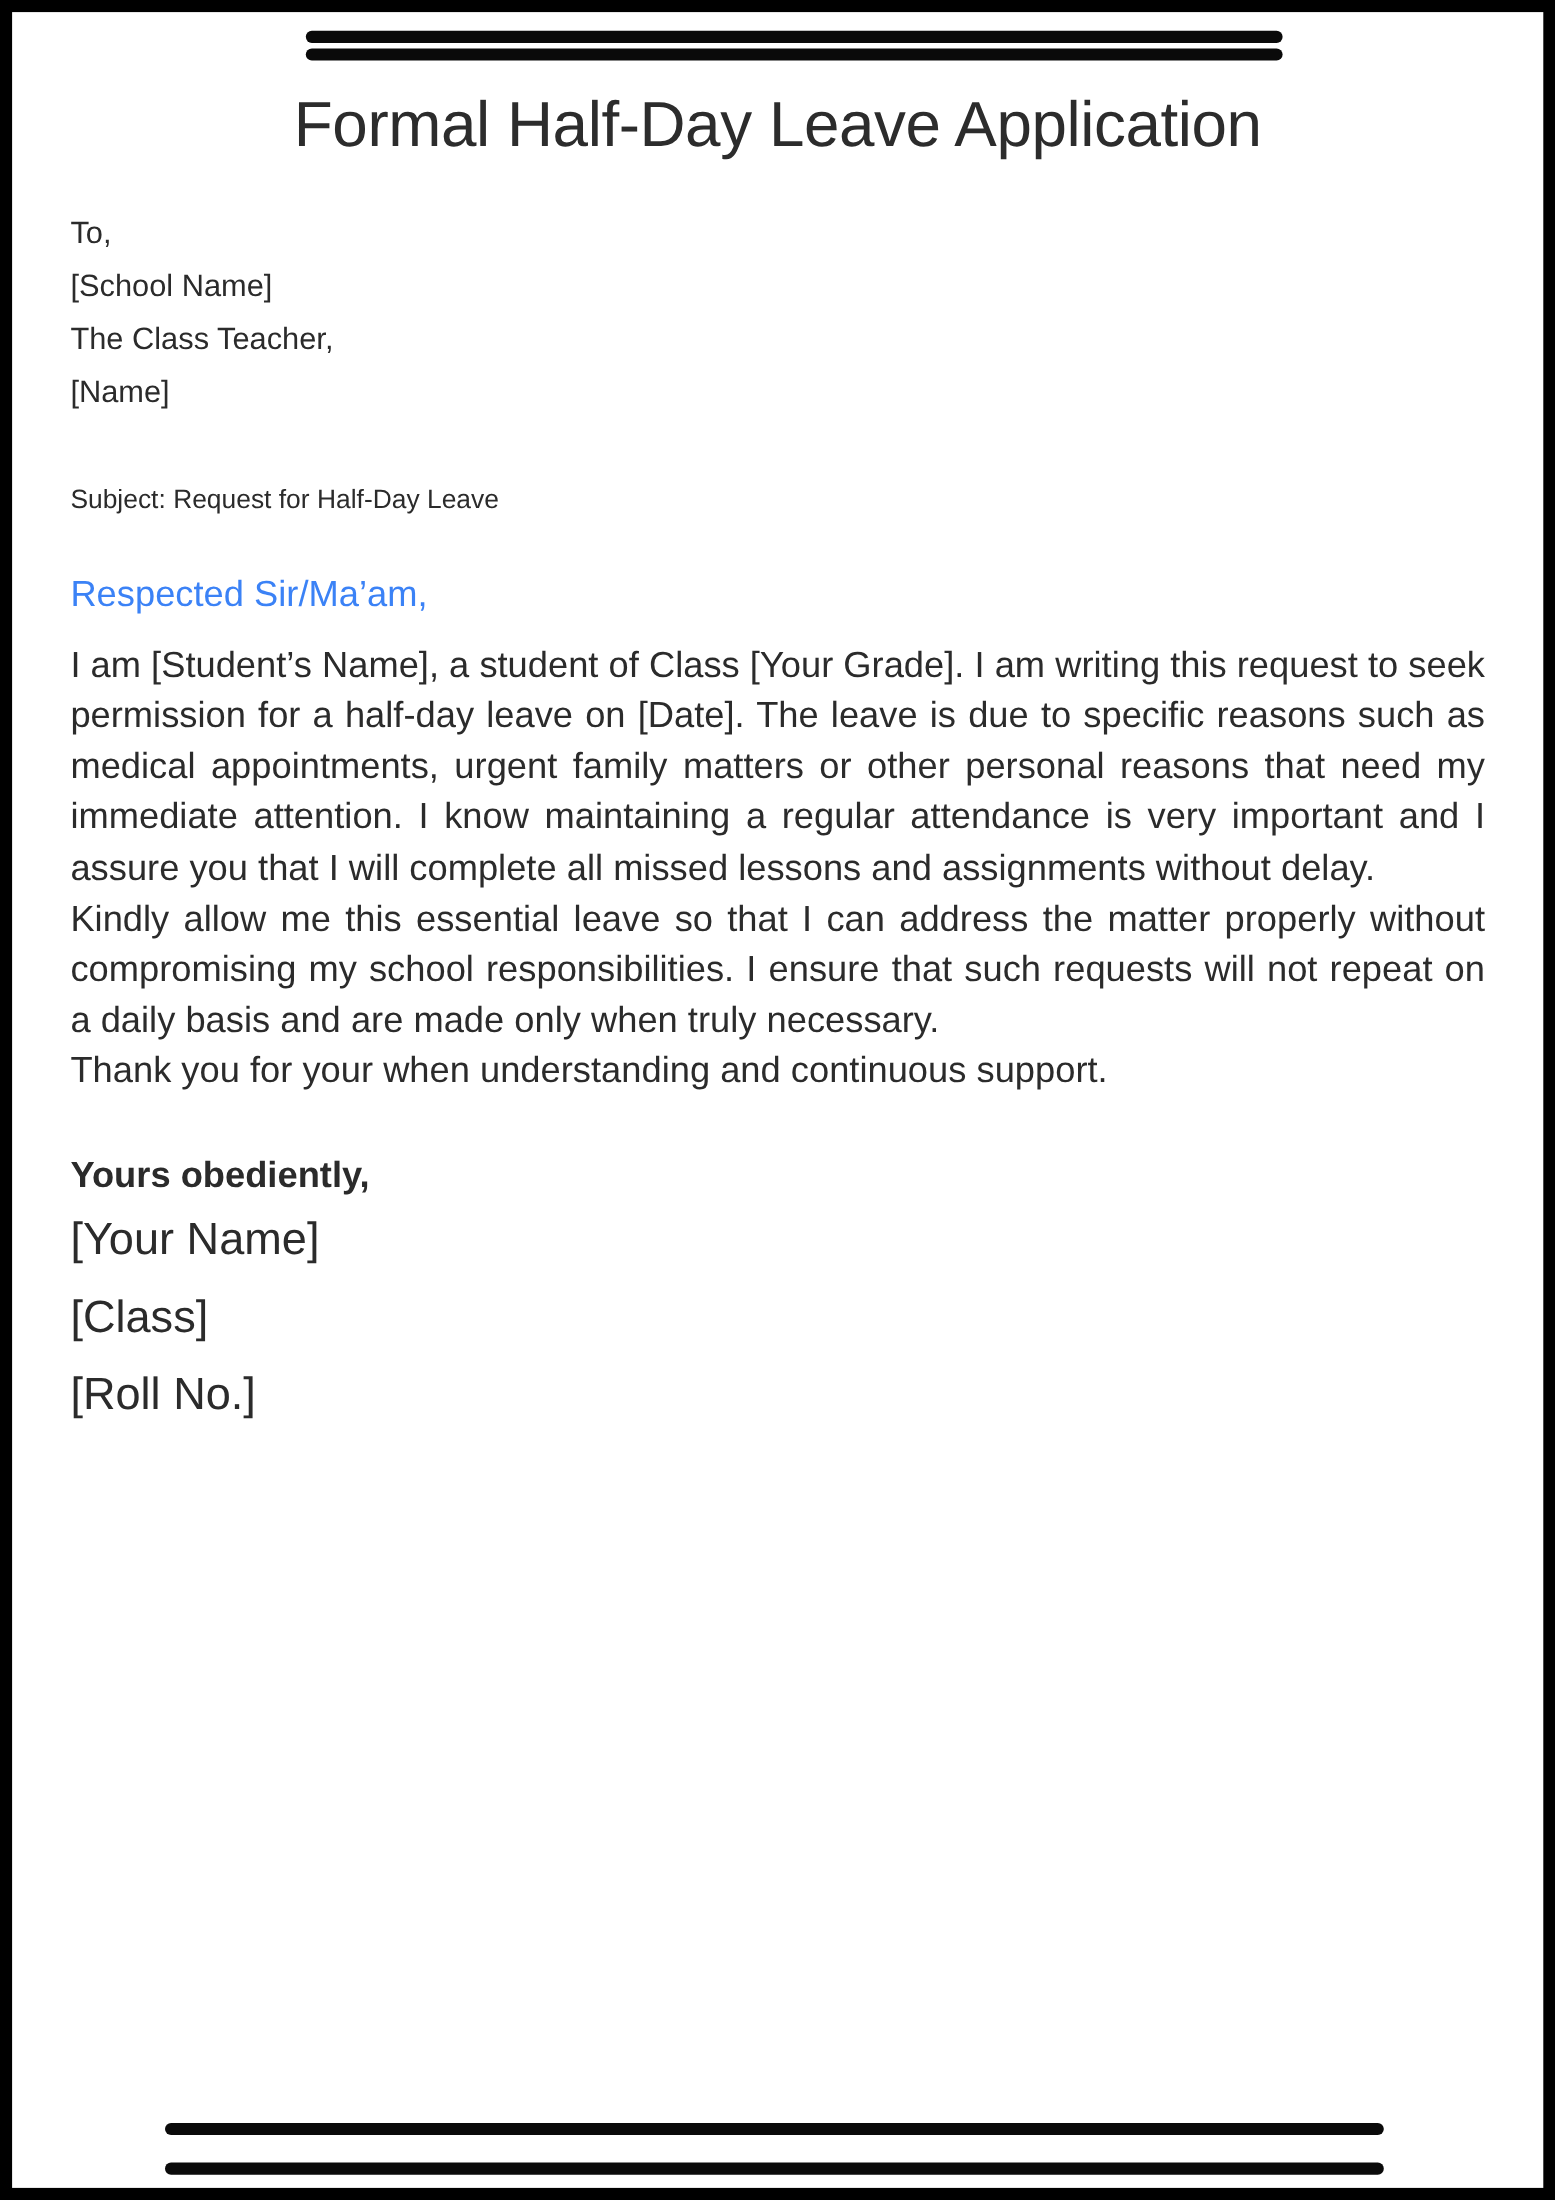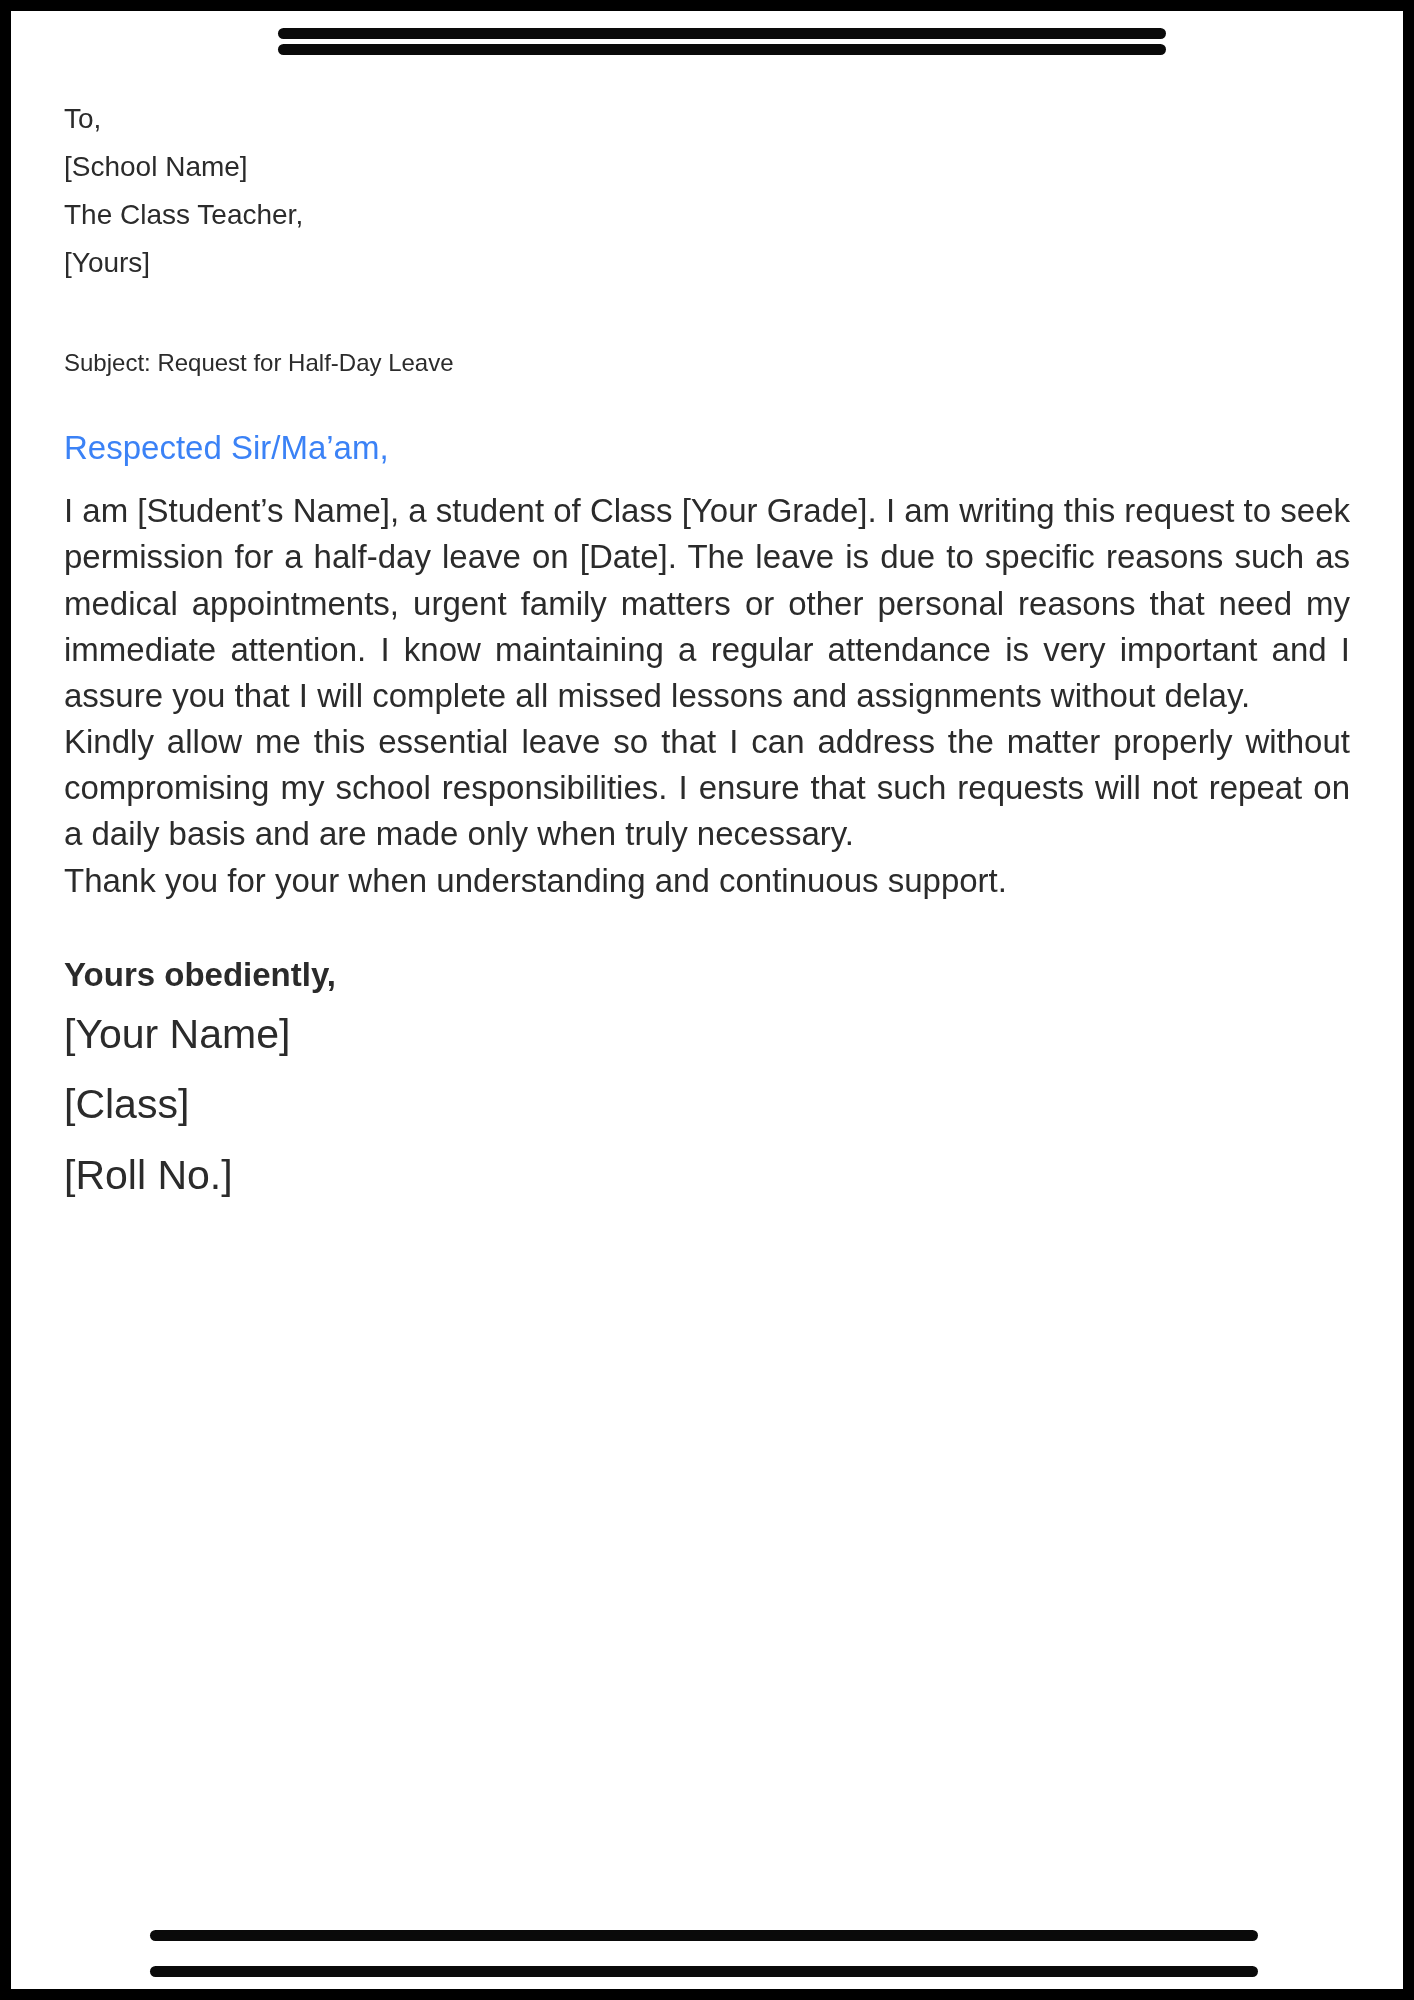--- a/index.html
+++ b/index.html
@@ -128,27 +128,28 @@
 <body>
 
 <div class="page">
   <div class="page-inner">
 
     <div class="rule-group rule-group-top">
       <div class="rule"></div>
       <div class="rule"></div>
     </div>
 
+    <h1 class="doc-title">Formal Half-Day Leave Application</h1>
 
     <div class="letter">
 
       <div class="addr-line">To,</div>
       <div class="addr-line">[School Name]</div>
       <div class="addr-line">The Class Teacher,</div>
-      <div class="addr-line">[Yours]</div>
+      <div class="addr-line">[Name]</div>
 
       <div class="spacer-line"></div>
 
       <div class="subject-line">Subject: Request for Half-Day Leave</div>
 
       <div class="salutation">Respected Sir/Ma’am,</div>
 
       <p class="body-para">I am [Student’s Name], a student of Class [Your Grade]. I am writing this request to seek permission for a half-day leave on [Date]. The leave is due to specific reasons such as medical appointments, urgent family matters or other personal reasons that need my immediate attention. I know maintaining a regular attendance is very important and I assure you that I will complete all missed lessons and assignments without delay.</p>
       <p class="body-para">Kindly allow me this essential leave so that I can address the matter properly without compromising my school responsibilities. I ensure that such requests will not repeat on a daily basis and are made only when truly necessary.</p>
       <p class="body-para">Thank you for your when understanding and continuous support.</p>

